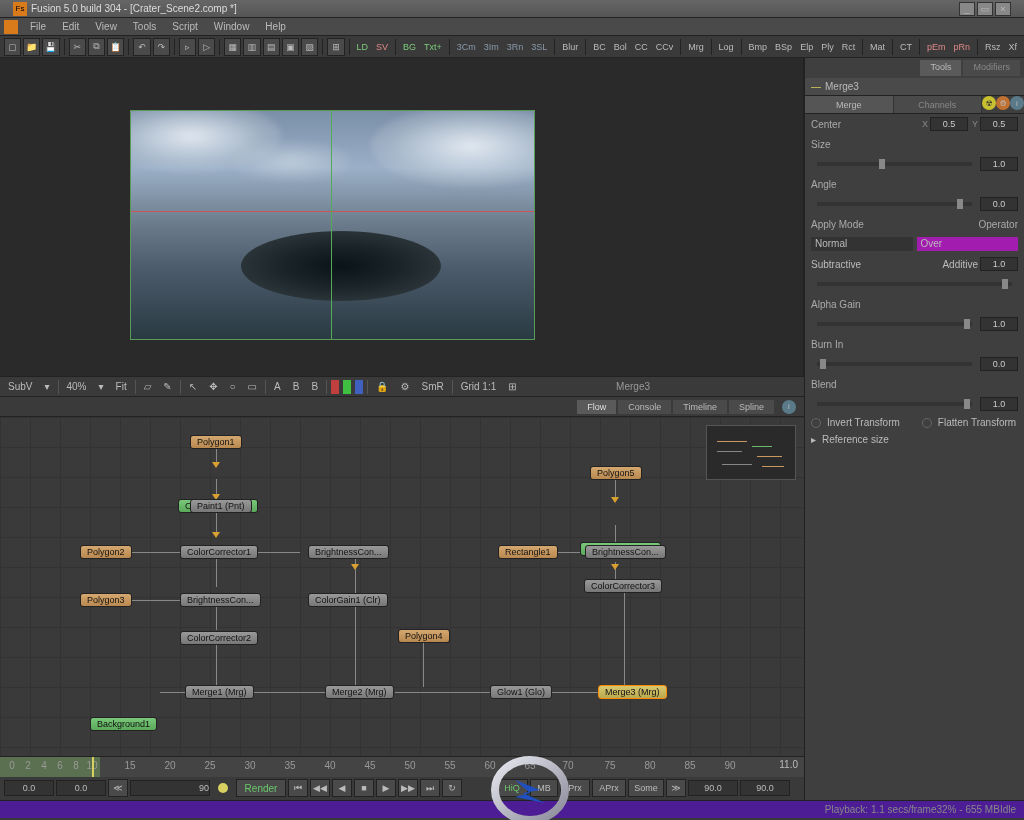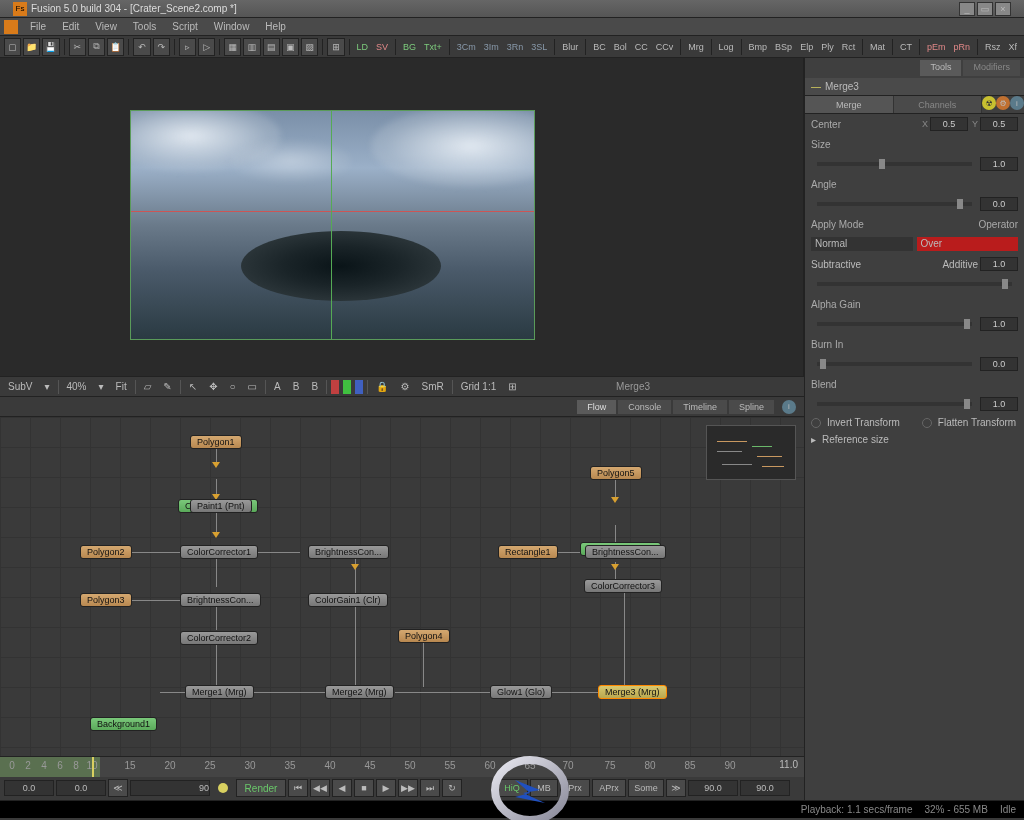--- a/index.html
+++ b/index.html
@@ -63,21 +63,21 @@
 .rp-subtab.inactive { background: #4a4a4a; color: #888; }
 .rp-icon { width: 14px; height: 14px; border-radius: 7px; display: flex; align-items: center; justify-content: center; font-size: 8px; cursor: pointer; }
 .prop-row { display: flex; align-items: center; padding: 3px 6px; min-height: 20px; font-size: 9px; }
 .prop-label { flex: 1; color: #aaa; }
 .prop-val { width: 38px; height: 14px; background: #333; border: 1px solid #222; text-align: center; color: #ccc; font-size: 9px; margin-left: 2px; }
 .prop-slider { flex: 1; height: 4px; background: #333; position: relative; margin: 0 6px; }
 .prop-thumb { position: absolute; top: -3px; width: 6px; height: 10px; background: #888; }
 .xy-label { font-size: 9px; color: #888; margin-left: 4px; }
 .check-row { display: flex; align-items: center; padding: 3px 6px; gap: 6px; font-size: 9px; }
 .check { width: 10px; height: 10px; border: 1px solid #666; border-radius: 5px; }
-.statusbar { height: 18px; background: #000000; border-top: 1px solid #222; display: flex; align-items: center; justify-content: flex-end; padding: 0 8px; gap: 12px; font-size: 9px; color: #888; }
+.statusbar { height: 18px; background: #4c1d95; border-top: 1px solid #222; display: flex; align-items: center; justify-content: flex-end; padding: 0 8px; font-size: 9px; color: #888; }
 .logo-ring { position: absolute; left: 485px; top: 755px; width: 90px; height: 70px; pointer-events: none; }
 .color-swatch { width: 8px; height: 14px; display: inline-block; }
 </style>
 </head>
 <body>
 
 <div class="titlebar">
   <div class="titlebar-icon">Fs</div>
   <div class="titlebar-text">Fusion 5.0 build 304 - [Crater_Scene2.comp *]</div>
   <div class="winbtns">
@@ -375,21 +375,21 @@
           <div class="prop-thumb" style="left:90%"></div>
         </div>
       <input class="prop-val" value="0.0" style="">
     </div>
     <div class="prop-row">
       <span class="prop-label">Apply Mode</span>
       <span class="prop-label" style="text-align:right">Operator</span>
     </div>
     <div class="prop-row">
       <div style="flex:1;background:#333;height:14px;text-align:left;padding:1px 4px">Normal</div>
-      <div style="flex:1;background:#b91c1c;height:14px;text-align:left;padding:1px 4px;margin-left:4px">Over</div>
+      <div style="flex:1;background:#a21caf;height:14px;text-align:left;padding:1px 4px;margin-left:4px">Over</div>
     </div>
     <div class="prop-row">
       <span>Subtractive</span>
       <span style="margin-left:auto">Additive</span>
       <input class="prop-val" value="1.0" style="">
     </div>
     <div class="prop-row">
       <div class="prop-slider">
           <div class="prop-thumb" style="left:95%"></div>
         </div>

